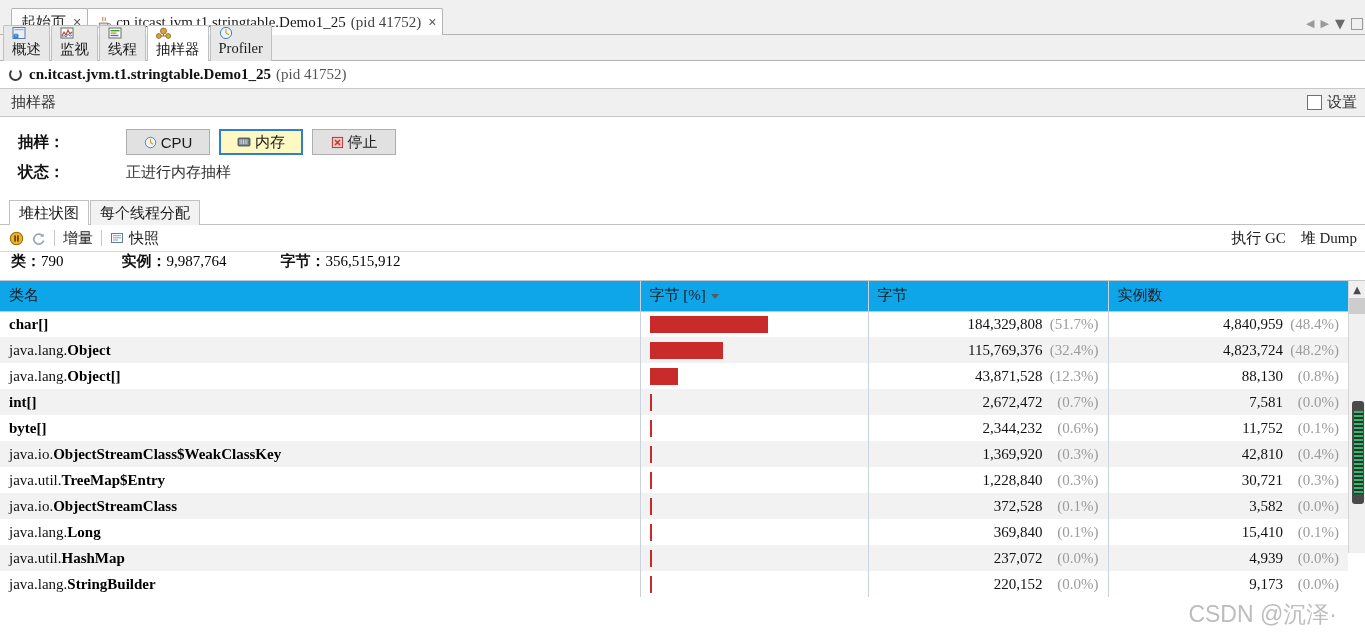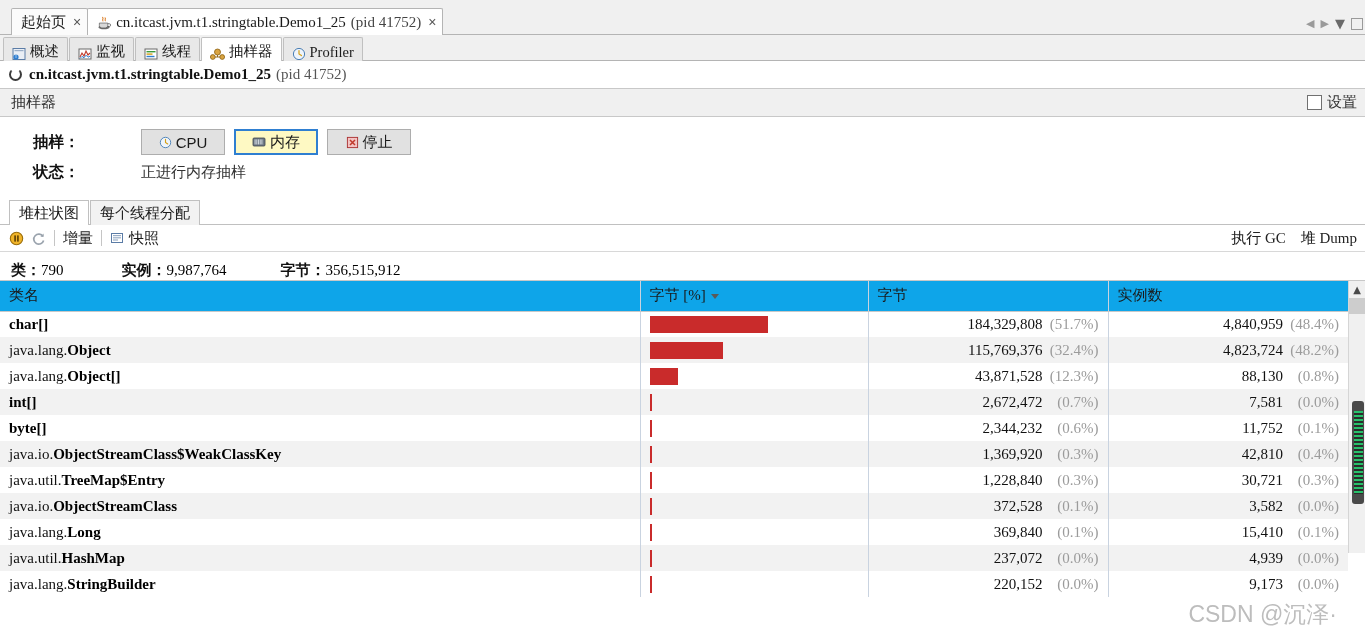--- a/index.html
+++ b/index.html
@@ -65,32 +65,32 @@
   
   .subtabs {
     height: 26px;
     background: #f0f0f0;
     border-bottom: 1px solid #b4b4b4;
     display: flex;
     align-items: flex-end;
     padding-left: 3px;
   }
   .stab {
-    height: 24px;
-    display: flex; align-items: flex-end;
+    height: 36px;
+    display: flex; align-items: flex-start;
     padding: 0 8px;
     font-size: 14.5px;
     color: #1a1a1a;
     background: #e8e8e8;
     border: 1px solid #c0c0c0;
     border-bottom: none;
     border-radius: 2px 2px 0 0;
     margin-right: 1px;
     white-space: nowrap;
-    position: relative; top: 1px;
+    position: relative; top: 1px; flex-direction: column;
   }
   .stab.active { background: #ffffff; }
   .stab .ic { margin-right: 4px; display: inline-flex; }
 
   
   .apphead {
     height: 27px;
     display: flex; align-items: center;
     padding-left: 9px;
     font-size: 15px;
@@ -124,21 +124,21 @@
   }
   .chkbox {
     width: 15px; height: 15px;
     border: 1.5px solid #707070;
     background: #fff;
     display: inline-block;
   }
 
   
   .panel { padding: 10px 0 6px 18px; background:#fff; }
-  .frow { display: flex; align-items: center; height: 30px; margin-left: 15px; }
+  .frow { display: flex; align-items: center; height: 30px; }
   .flabel {
     font-weight: bold; font-size: 15.5px; color: #111;
     width: 108px; flex: 0 0 108px;
   }
   .btn {
     height: 26px;
     min-width: 84px;
     display: inline-flex; align-items: center; justify-content: center;
     gap: 4px;
     font-size: 15px;
@@ -188,21 +188,21 @@
   }
   .minibar .sep {
     width: 1px; height: 16px; background: #c5c5c5; margin: 0 8px;
   }
   .minibar .mi { display: inline-flex; align-items: center; gap: 4px; color:#1a1a1a; }
   .minibar .right { margin-left: auto; display: flex; gap: 15px; color: #222; }
 
   
   .summary {
     height: 29px;
-    display: flex; align-items: flex-end;
+    display: flex; align-items: flex-start;
     padding-left: 11px;
     font-size: 15px;
     border-bottom: 1px solid #c8c8c8;
     background: #ffffff;
   }
   .summary b { font-weight: bold; color: #111; }
   .sm-item { margin-right: 58px; white-space: nowrap; }
   .sm-item.w2 { margin-right: 54px; }
 
   

